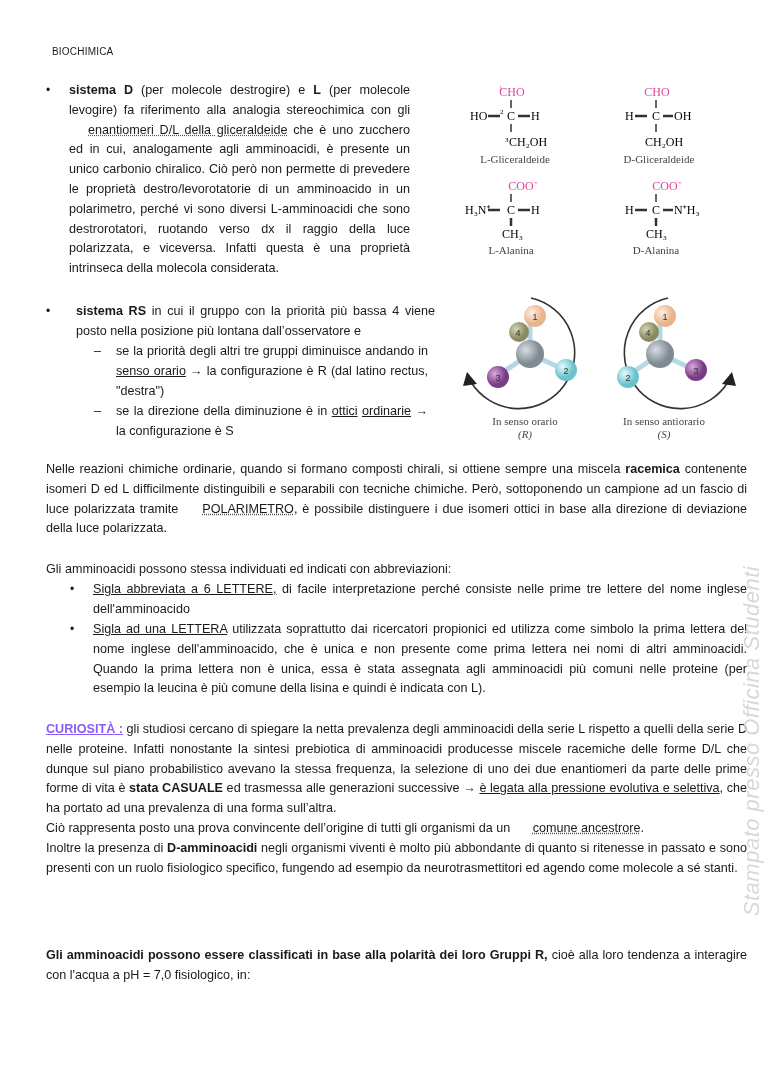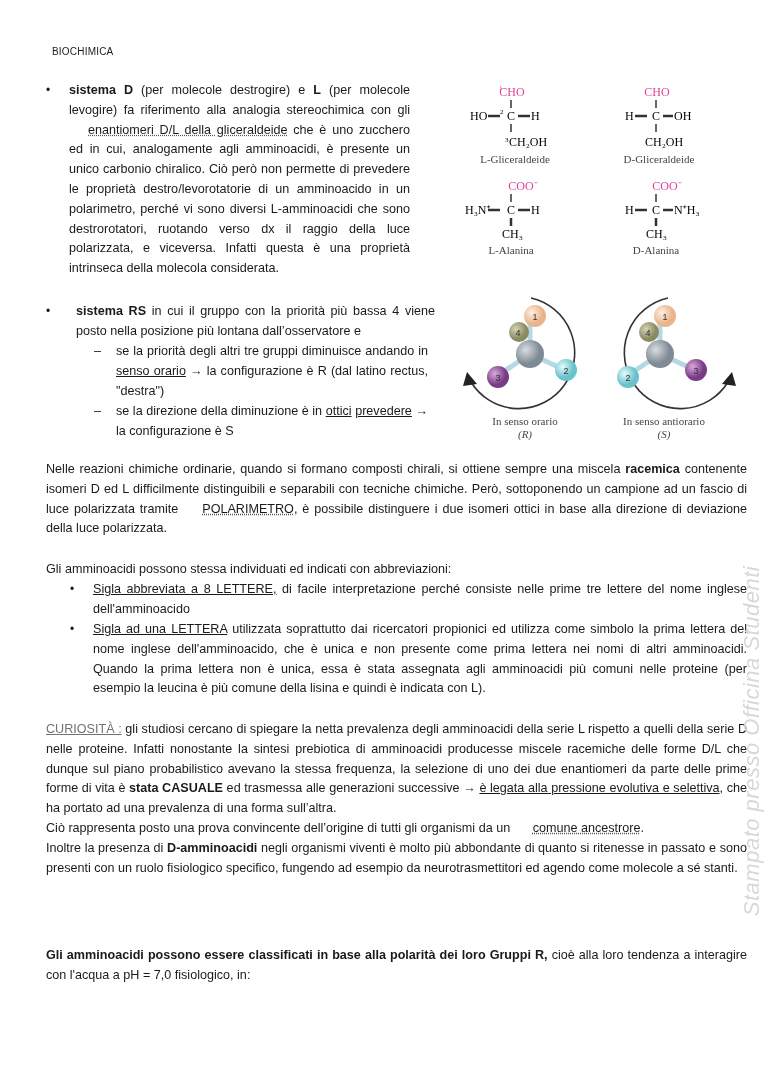--- a/index.html
+++ b/index.html
@@ -14,21 +14,21 @@
   .u { text-decoration:underline; }
   .ud { text-decoration:underline dotted #555;margin-left:19px; }
   .bullet { position:absolute; font-size:12px; }
   .sec1 { left:69px; top:81px; width:341px; }
   .sec2 { left:69px; top:302px; width:359px;margin-left:7px; }
   .dash { position:absolute; }
   .p3 { left:46px; top:460px; width:701px; }
   .p4 { left:46px; top:560px; width:701px; }
   .p6 { left:46px; top:720px; width:701px; }
   .p7 { left:46px; top:946px; width:701px; }
-  .red { color:#737373; font-weight:normal; text-decoration:underline; }
+  .red { color:#8b5cf6; font-weight:bold; text-decoration:underline; }
   .wm {
     position:absolute; left:542px; top:728px; width:420px; transform:rotate(-90deg);
     transform-origin:center center; color:#d8d8d8; font-style:italic; font-size:22px;
     letter-spacing:0.5px; white-space:nowrap; text-align:center;
   }
   .chem { font-family:"Liberation Serif", serif; color:#333; }
   .chem .pink { fill:#e0429a; }
   .cap { font-family:"Liberation Serif", serif; font-size:11px; fill:#444; }
 </style>
 </head>
@@ -98,21 +98,21 @@
 <span class="bullet" style="left:46px;top:304px;">•</span>
 <div class="abs blk sec2">
   <b>sistema RS</b><span> in cui il gruppo con la priorità più bassa 4 viene posto nella posizione più lontana dall’osservatore e</span>
 </div>
 <span class="dash" style="left:94px;top:342px;line-height:19.8px;">–</span>
 <div class="abs blk" style="left:116px;top:342px;width:312px;">
   <span>se la priorità degli altri tre gruppi diminuisce andando in </span><span class="u">senso orario</span><span> → la configurazione è R (dal latino rectus, "destra")</span>
 </div>
 <span class="dash" style="left:94px;top:402px;line-height:19.8px;">–</span>
 <div class="abs blk" style="left:116px;top:402px;width:312px;">
-  <span>se la direzione della diminuzione è in </span><span class="u">ottici</span><span> </span><span class="u">prevedere</span><span> → la configurazione è S</span>
+  <span>se la direzione della diminuzione è in </span><span class="u">ottici</span><span> </span><span class="u">ordinarie</span><span> → la configurazione è S</span>
 </div>
 
 <svg class="abs" style="left:455px;top:292px;" width="305" height="158">
   <defs>
     <radialGradient id="gC" cx="35%" cy="35%">
         <stop offset="0" stop-color="#d7dde2"></stop>
         <stop offset="1" stop-color="#7f8a93"></stop>
       </radialGradient>
     <radialGradient id="g1" cx="35%" cy="35%">
         <stop offset="0" stop-color="#fff0e2"></stop>
@@ -169,21 +169,21 @@
   </g>
 </svg>
 
 <div class="abs blk p3">
   <span>Nelle reazioni chimiche ordinarie, quando si formano composti chirali, si ottiene sempre una miscela </span><b>racemica</b><span> contenente isomeri D ed L difficilmente distinguibili e separabili con tecniche chimiche. Però, sottoponendo un campione ad un fascio di luce polarizzata tramite </span><span class="ud">POLARIMETRO</span><span>, è possibile distinguere i due isomeri ottici in base alla direzione di deviazione della luce polarizzata.</span>
 </div>
 
 <div class="abs blk p4">Gli amminoacidi possono stessa individuati ed indicati con abbreviazioni:</div>
 <span class="bullet" style="left:70px;top:582px;">•</span>
 <div class="abs blk" style="left:93px;top:580px;width:654px;">
-  <span class="u">Sigla abbreviata a 8 LETTERE,</span><span> di facile interpretazione perché consiste nelle prime tre lettere del nome inglese dell'amminoacido</span>
+  <span class="u">Sigla abbreviata a 6 LETTERE,</span><span> di facile interpretazione perché consiste nelle prime tre lettere del nome inglese dell'amminoacido</span>
 </div>
 <span class="bullet" style="left:70px;top:622px;">•</span>
 <div class="abs blk" style="left:93px;top:620px;width:654px;">
   <span class="u">Sigla ad una LETTERA</span><span> utilizzata soprattutto dai ricercatori propionici ed utilizza come simbolo la prima lettera del nome inglese dell'amminoacido, che è unica e non presente come prima lettera nei nomi di altri amminoacidi. Quando la prima lettera non è unica, essa è stata assegnata agli amminoacidi più comuni nelle proteine (per esempio la leucina è più comune della lisina e quindi è indicata con L).</span>
 </div>
 
 <div class="abs blk p6">
   <span class="red">CURIOSITÀ :</span><span> gli studiosi cercano di spiegare la netta prevalenza degli amminoacidi della serie L rispetto a quelli della serie D nelle proteine. Infatti nonostante la sintesi prebiotica di amminoacidi producesse miscele racemiche delle forme D/L che dunque sul piano probabilistico avevano la stessa frequenza, la selezione di uno dei due enantiomeri da parte delle prime forme di vita è </span><b>stata CASUALE</b><span> ed trasmessa alle generazioni successive → </span><span class="u">è legata alla pressione evolutiva e selettiva</span><span>, che ha portato ad una prevalenza di una forma sull’altra.</span><br>
   <span>Ciò rappresenta posto una prova convincente dell’origine di tutti gli organismi da un </span><span class="ud">comune ancestrore</span><span>.</span><br>
   <span>Inoltre la presenza di </span><b>D-amminoacidi</b><span> negli organismi viventi è molto più abbondante di quanto si ritenesse in passato e sono presenti con un ruolo fisiologico specifico, fungendo ad esempio da neurotrasmettitori ed agendo come molecole a sé stanti.</span>

